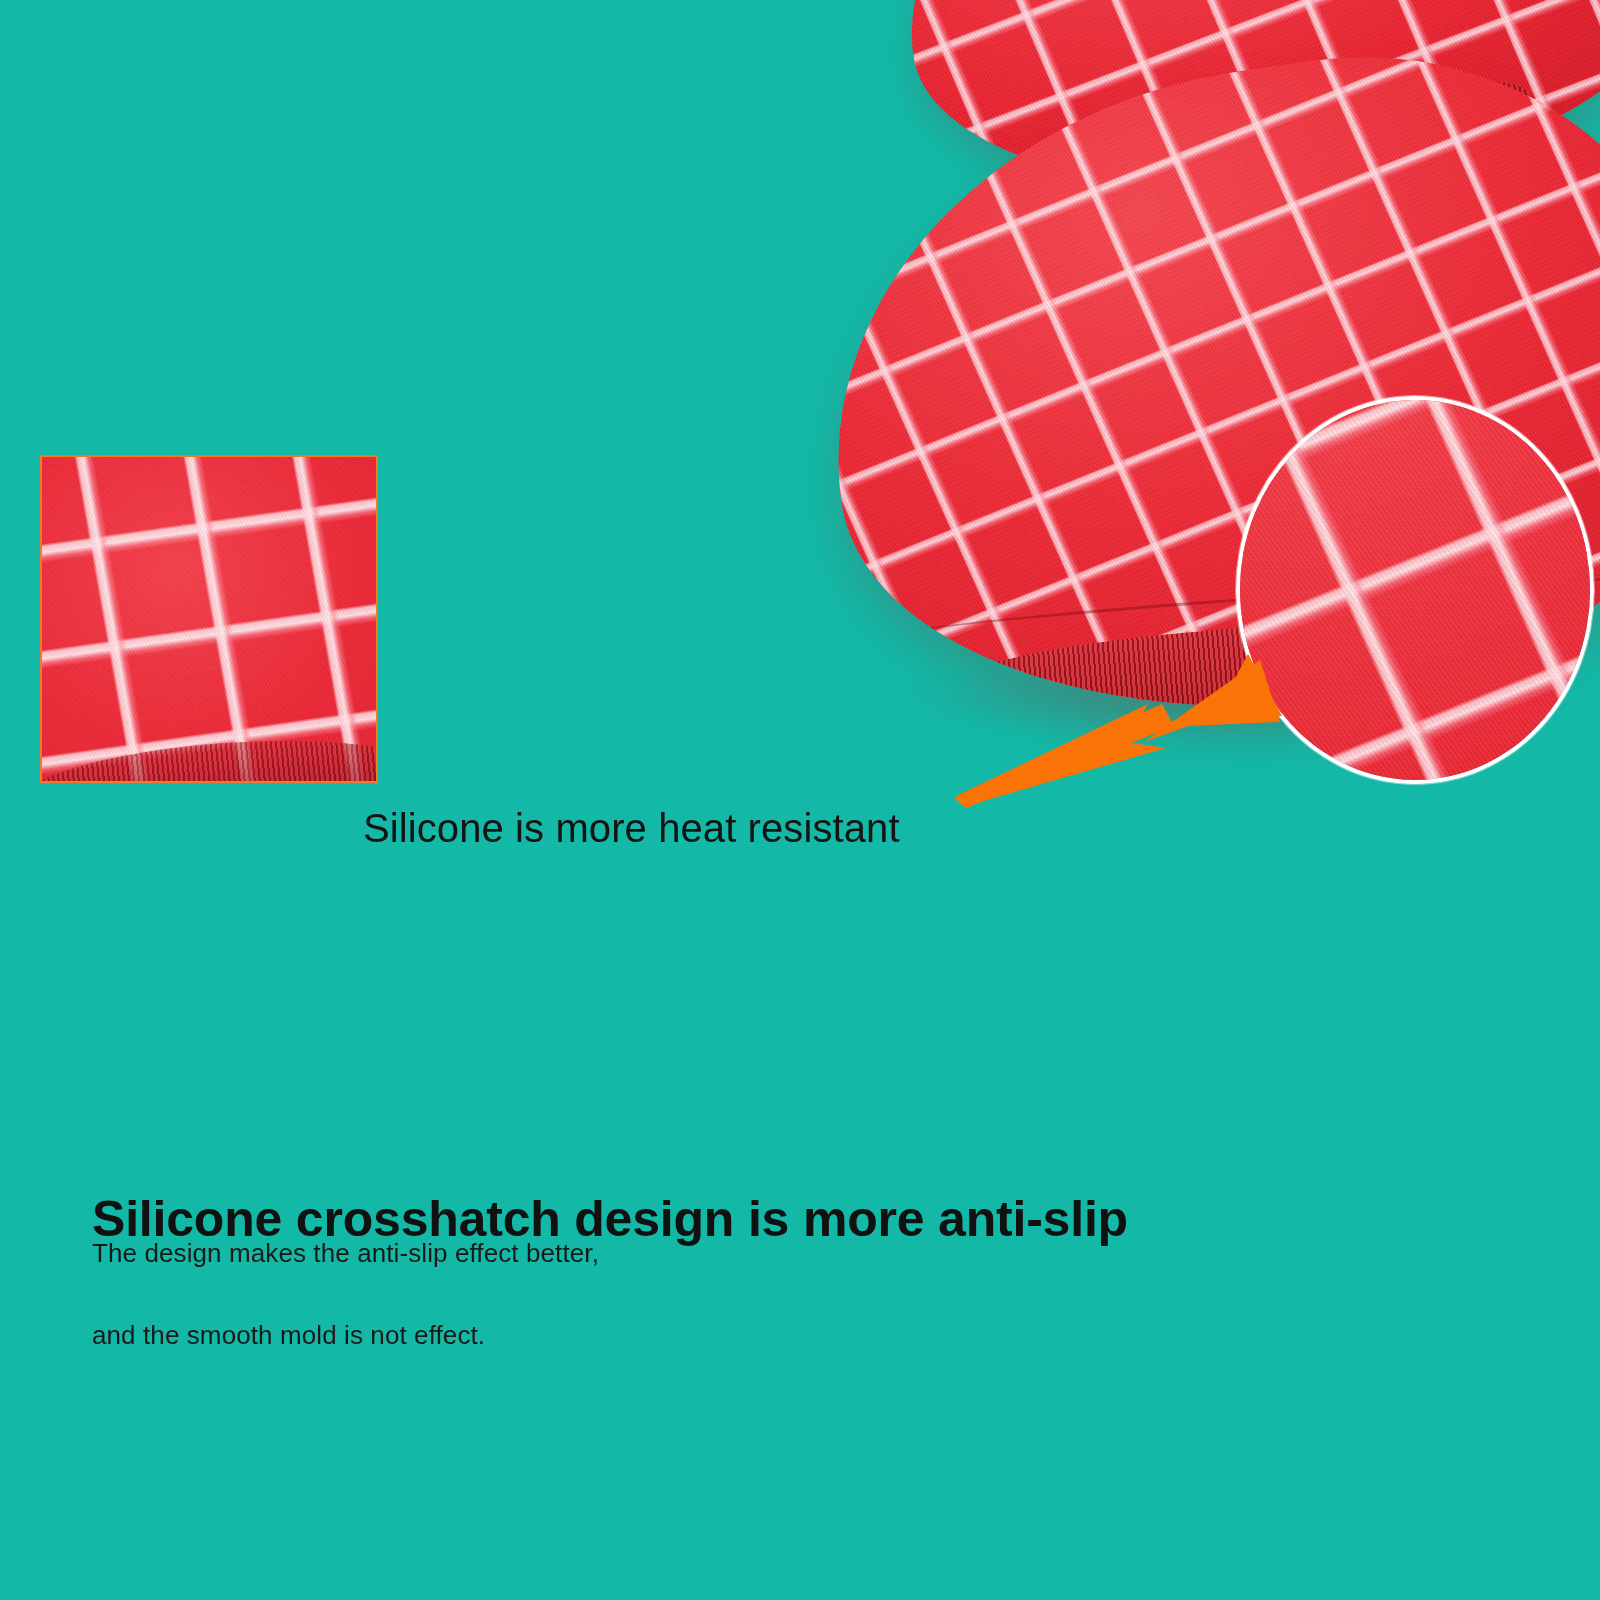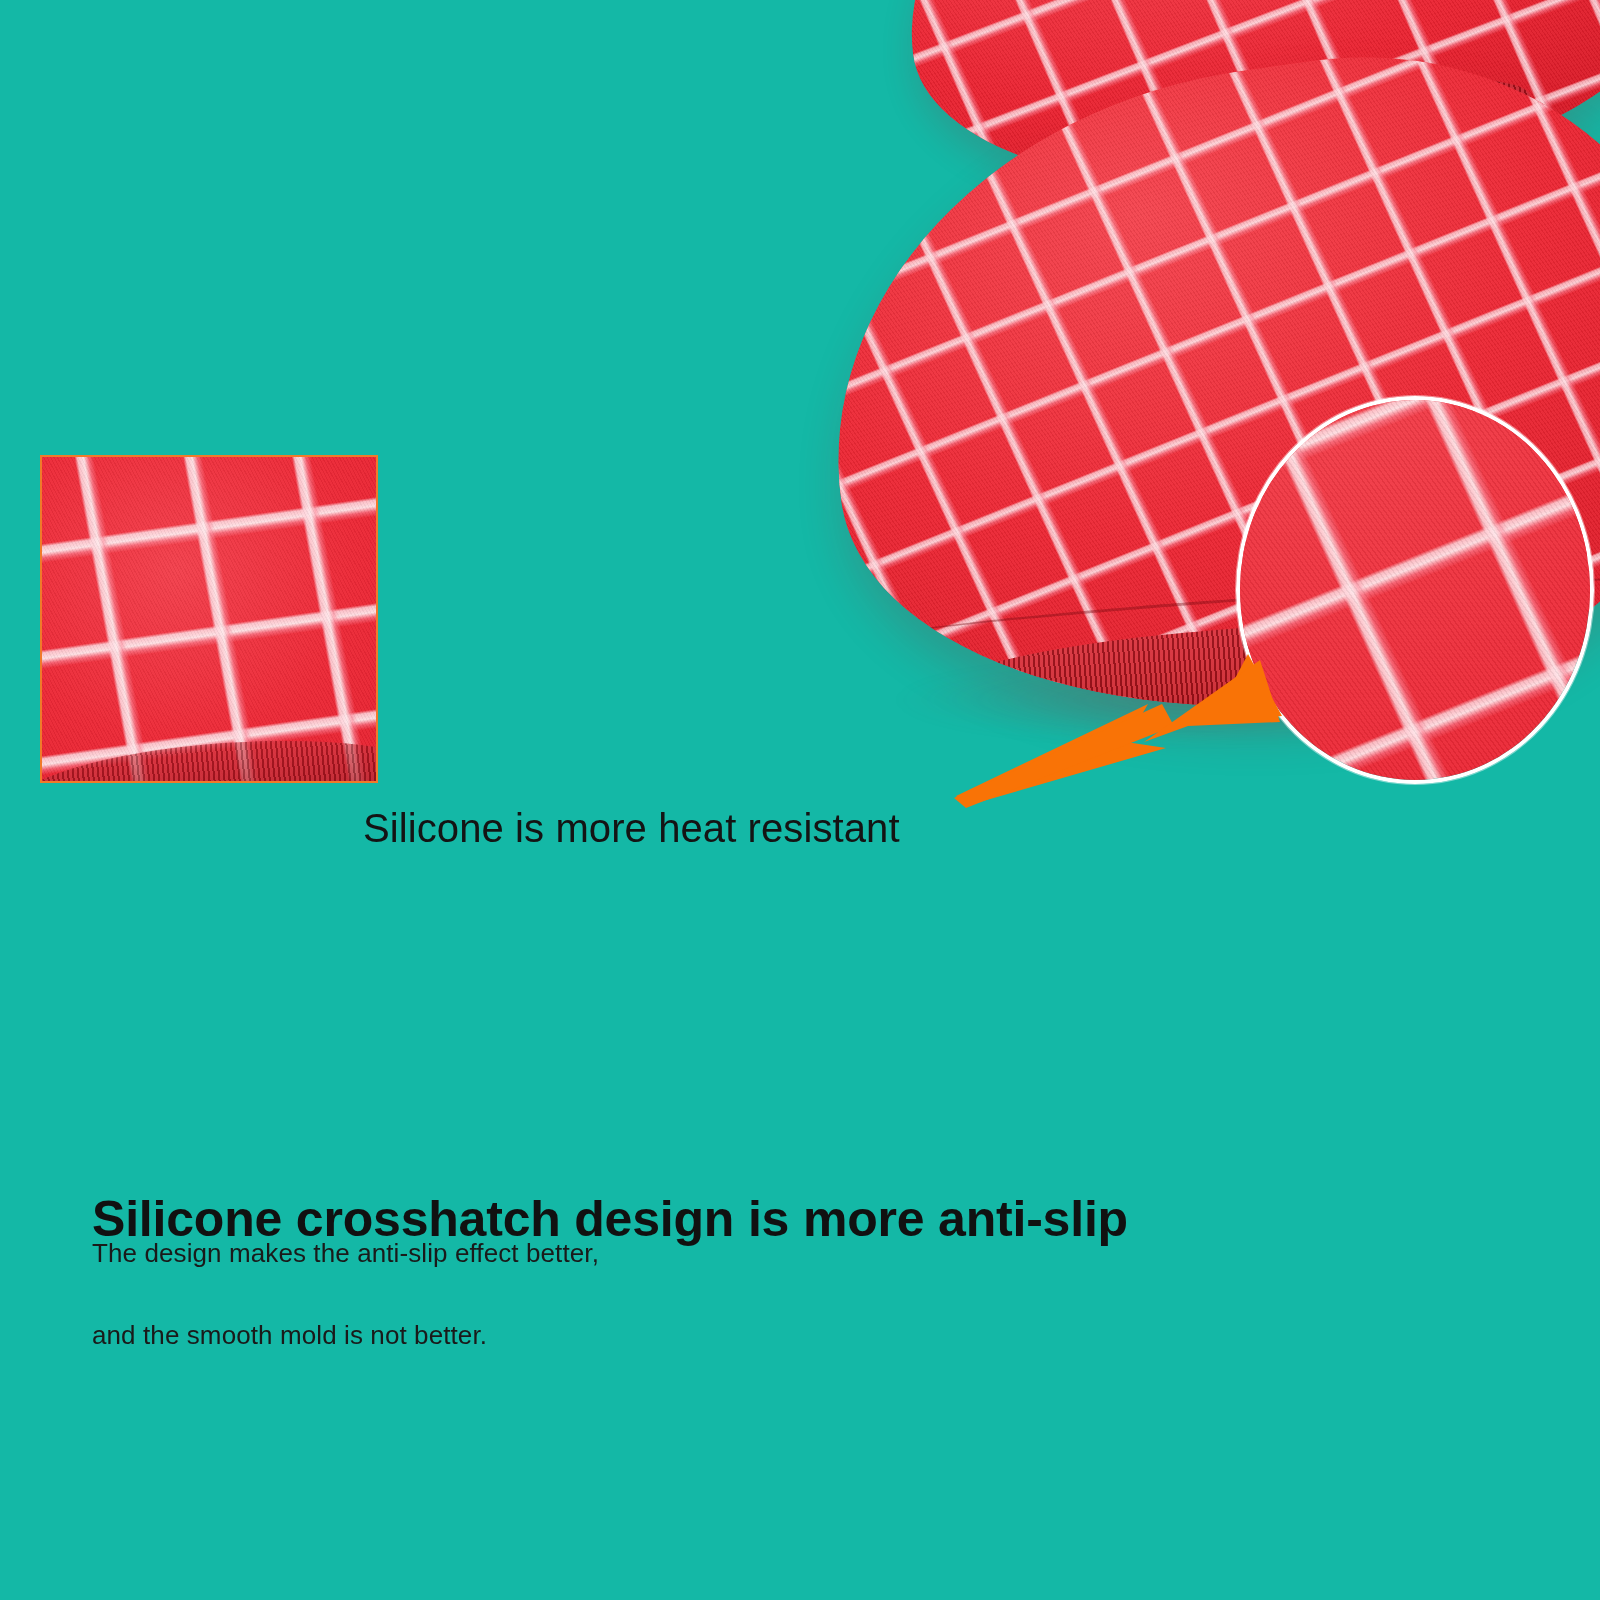--- a/index.html
+++ b/index.html
@@ -221,15 +221,15 @@
       <div class="ribbon"></div>
     </div>
   </div>
 
   <div class="caption">Silicone is more heat resistant</div>
 
   <div class="headline">Silicone crosshatch design is more anti-slip</div>
 
   <div class="body-line body-1">The design makes the anti-slip effect better,</div>
 
-  <div class="body-line body-2">and the smooth mold is not better.</div>
+  <div class="body-line body-2">and the smooth mold is not effect.</div>
 
 </div>
 
 </body></html>

